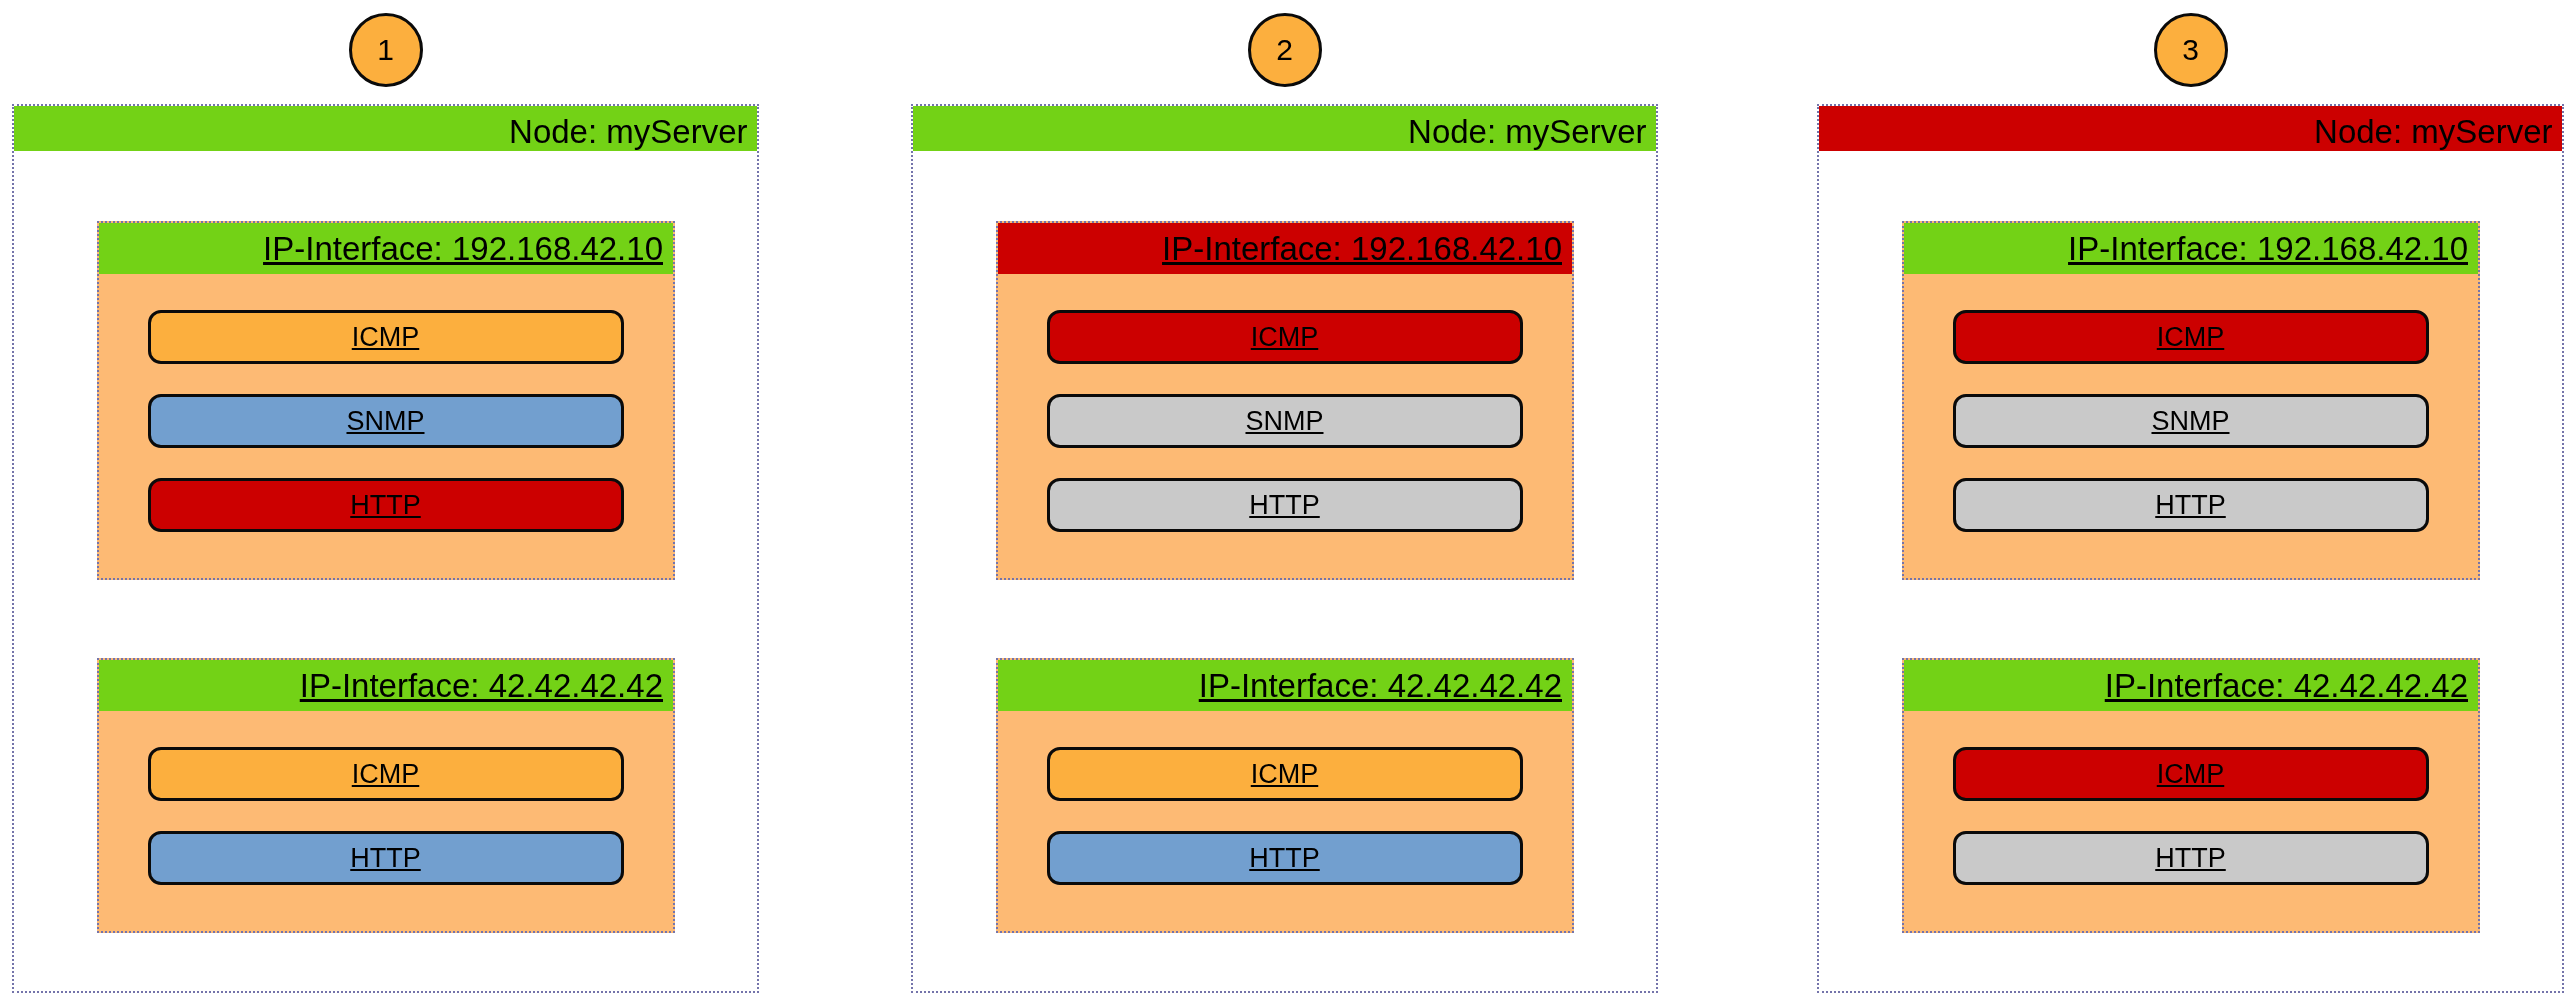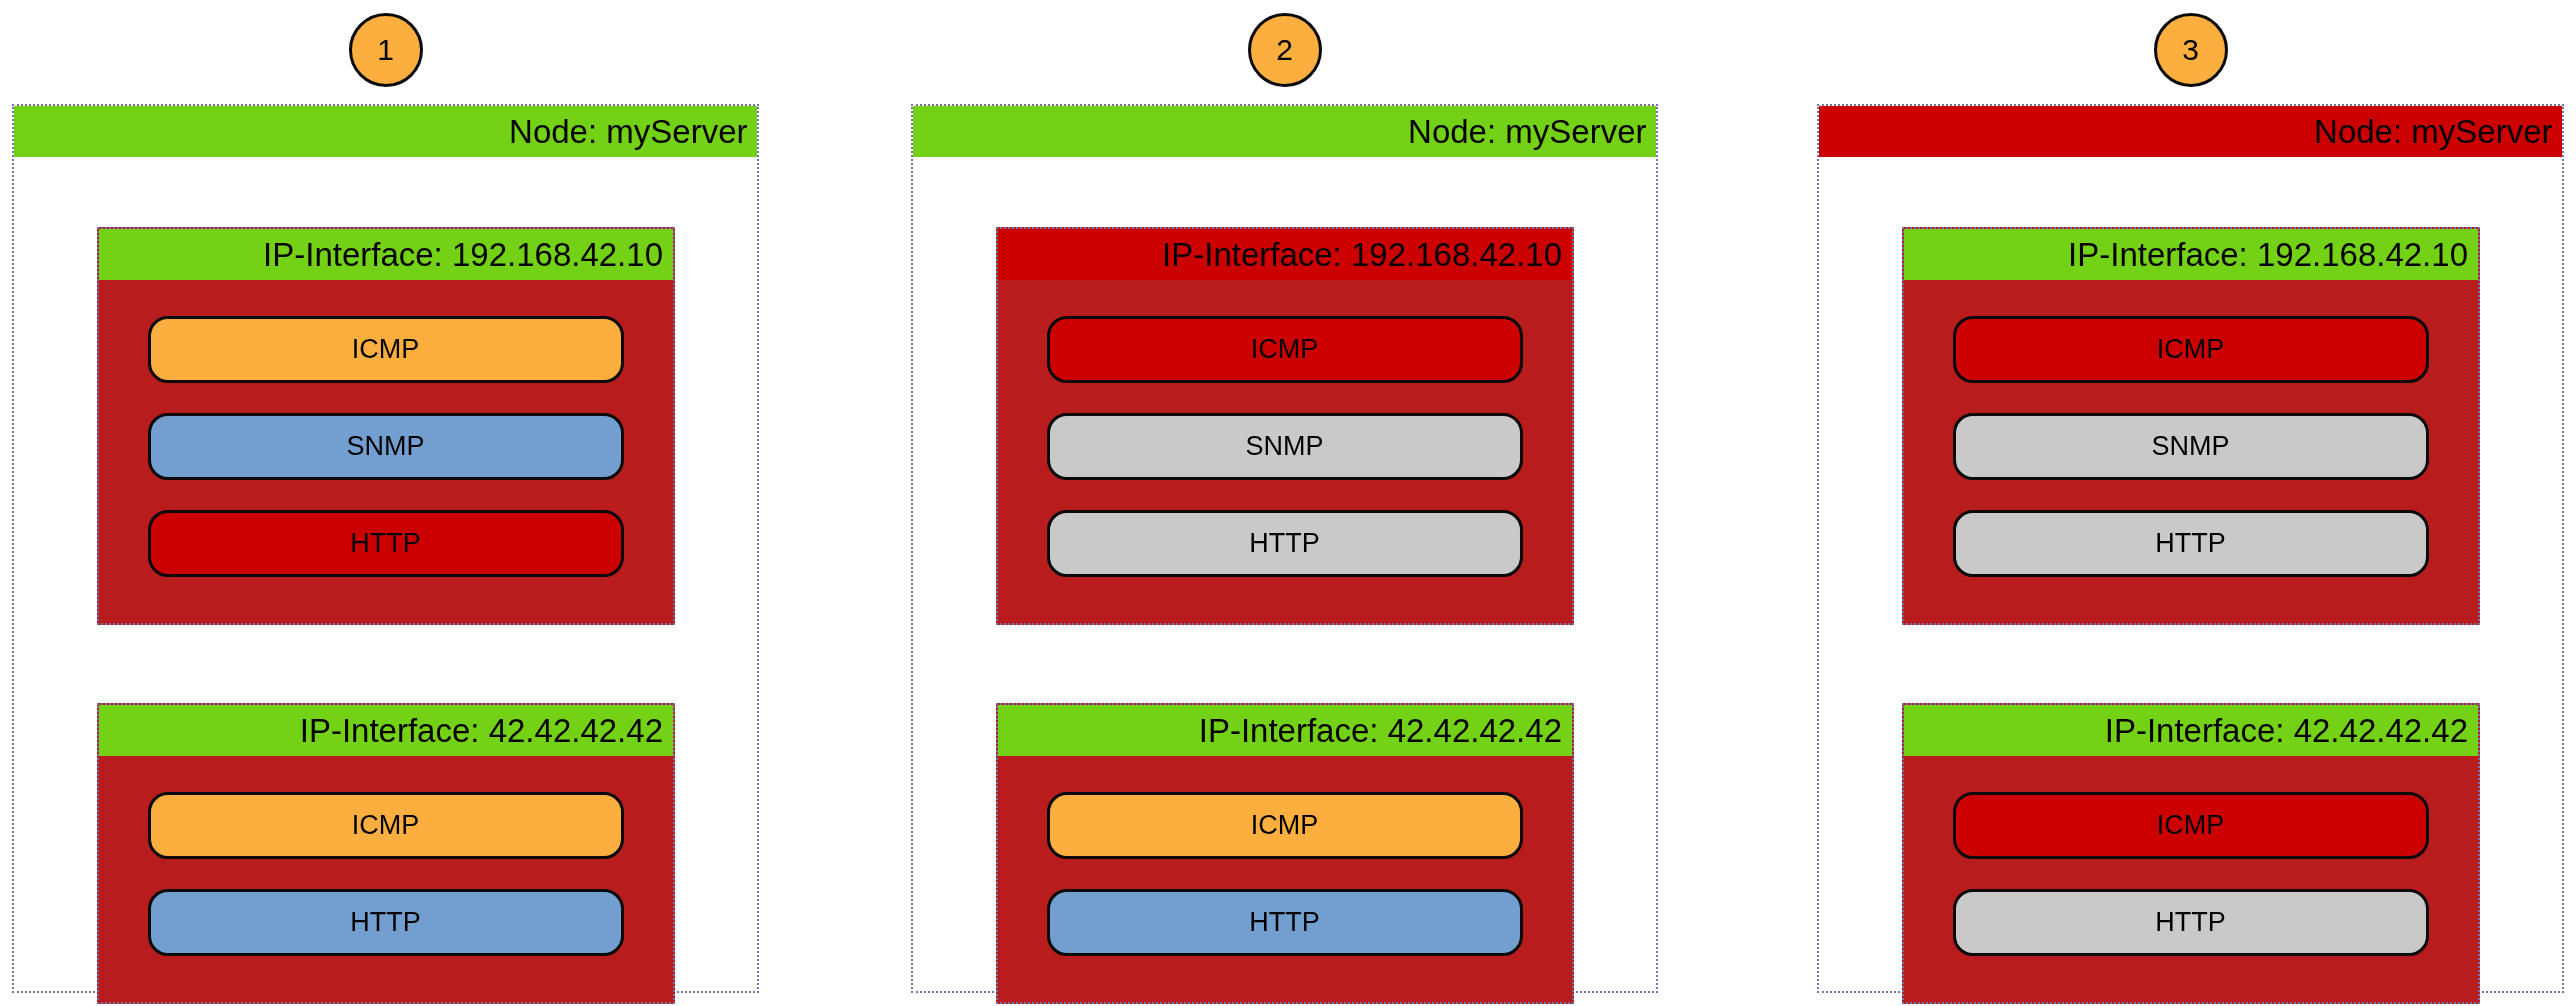--- a/index.html
+++ b/index.html
@@ -25,48 +25,49 @@
     font-size:30px;
   }
 
   .node-box{
     position:absolute;top:104px;left:0;right:0;height:889px;
     box-sizing:border-box;
     border:2.4px dotted #7474ab;
     background:#ffffff;
   }
   .node-header{
-    height:51px;line-height:51px;
+    height:45px;line-height:51px;
     text-align:right;padding-right:9.5px;
     font-size:33px;
     overflow:hidden;white-space:nowrap;
   }
   .iface-box{
     box-sizing:border-box;
     width:578px;
     margin:0 auto;
     border:2.4px dotted #7474ab;
-    background:#b91c1c;
+    background:#fdba74;
+    text-decoration:underline;
   }
   .iface-box.first{margin-top:70px;}
   .iface-box.second{margin-top:78px;}
   .iface-header{
     height:51px;line-height:51px;
     text-align:right;padding-right:9.5px;
     font-size:33px;
     overflow:hidden;white-space:nowrap;
   }
   .services{
     display:flex;flex-direction:column;gap:30px;
     padding:36px 49px 46px 49px;
   }
   .service-badge{
-    height:67px;
+    height:54px;
     box-sizing:border-box;
-    border:3.2px solid #0a0a0a;border-radius:20px;
+    border:3.2px solid #0a0a0a;border-radius:13px;
     display:flex;align-items:center;justify-content:center;
     font-size:27px;
   }
 </style>
 </head>
 <body>
 
 <div id="canvas">
 
   <div class="panel p1">

